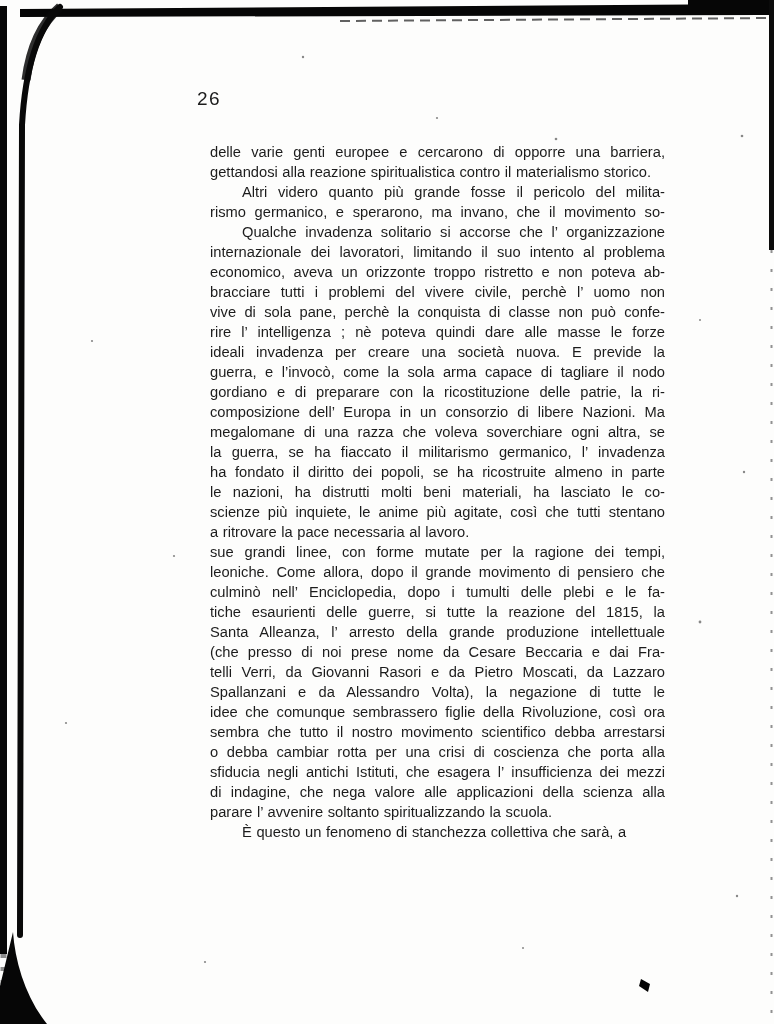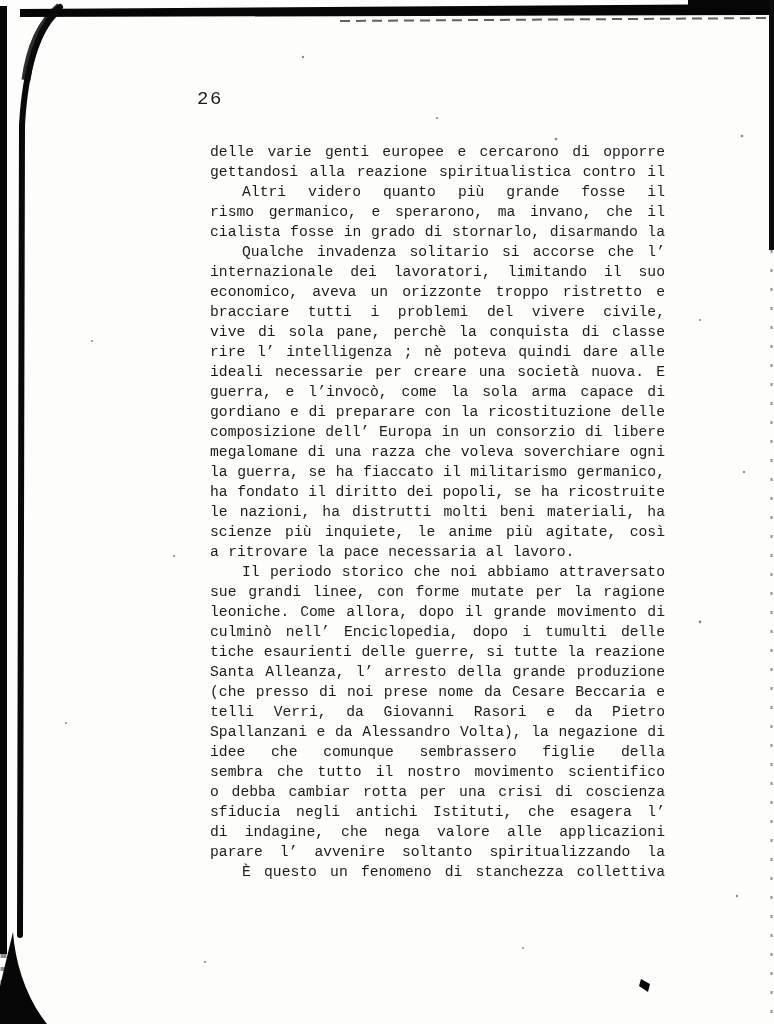--- a/index.html
+++ b/index.html
@@ -6,21 +6,21 @@
     margin: 0;
     padding: 0;
     background: #ffffff;
   }
   .page {
     position: relative;
     width: 774px;
     height: 1024px;
     background: var(--paper, #fdfdfc);
     overflow: hidden;
-    font-family: Liberation Mono, monospace;
+    font-family: Liberation Sans, sans-serif;
   }
   .artifacts {
     position: absolute;
     inset: 0;
     width: 774px;
     height: 1024px;
     pointer-events: none;
   }
   .page-number {
     position: absolute;
@@ -95,38 +95,36 @@
     </g>
   </svg>
 
   <div class="page-number">26</div>
 
   <div class="text-block">
       <div class="line">delle varie genti europee e cercarono di opporre una barriera,</div>
       <div class="line parend">gettandosi alla reazione spiritualistica contro il materialismo storico.</div>
       <div class="line indent">Altri videro quanto più grande fosse il pericolo del milita-</div>
       <div class="line">rismo germanico, e sperarono, ma invano, che il movimento so-</div>
-      <div class="line parend">cialista fosse in grado di stornarlo, disarmando la Germania.</div>
       <div class="line indent">Qualche invadenza solitario si accorse che l’ organizzazione</div>
       <div class="line">internazionale dei lavoratori, limitando il suo intento al problema</div>
       <div class="line">economico, aveva un orizzonte troppo ristretto e non poteva ab-</div>
       <div class="line">bracciare tutti i problemi del vivere civile, perchè l’ uomo non</div>
       <div class="line">vive di sola pane, perchè la conquista di classe non può confe-</div>
       <div class="line">rire l’ intelligenza ; nè poteva quindi dare alle masse le forze</div>
-      <div class="line">ideali necessarie per creare una società nuova. E previde la</div>
+      <div class="line">ideali invadenza per creare una società nuova. E previde la</div>
       <div class="line">guerra, e l’invocò, come la sola arma capace di tagliare il nodo</div>
       <div class="line">gordiano e di preparare con la ricostituzione delle patrie, la ri-</div>
       <div class="line">composizione dell’ Europa in un consorzio di libere Nazioni. Ma</div>
       <div class="line">megalomane di una razza che voleva soverchiare ogni altra, se</div>
       <div class="line">la guerra, se ha fiaccato il militarismo germanico, l’ invadenza</div>
       <div class="line">ha fondato il diritto dei popoli, se ha ricostruite almeno in parte</div>
       <div class="line">le nazioni, ha distrutti molti beni materiali, ha lasciato le co-</div>
       <div class="line">scienze più inquiete, le anime più agitate, così che tutti stentano</div>
       <div class="line parend">a ritrovare la pace necessaria al lavoro.</div>
-      <div class="line indent">Il periodo storico che noi abbiamo attraversato ripete nelle</div>
       <div class="line">sue grandi linee, con forme mutate per la ragione dei tempi,</div>
       <div class="line">leoniche. Come allora, dopo il grande movimento di pensiero che</div>
       <div class="line">culminò nell’ Enciclopedia, dopo i tumulti delle plebi e le fa-</div>
       <div class="line">tiche esaurienti delle guerre, si tutte la reazione del 1815, la</div>
       <div class="line">Santa Alleanza, l’ arresto della grande produzione intellettuale</div>
       <div class="line">(che presso di noi prese nome da Cesare Beccaria e dai Fra-</div>
       <div class="line">telli Verri, da Giovanni Rasori e da Pietro Moscati, da Lazzaro</div>
       <div class="line">Spallanzani e da Alessandro Volta), la negazione di tutte le</div>
       <div class="line">idee che comunque sembrassero figlie della Rivoluzione, così ora</div>
       <div class="line">sembra che tutto il nostro movimento scientifico debba arrestarsi</div>

